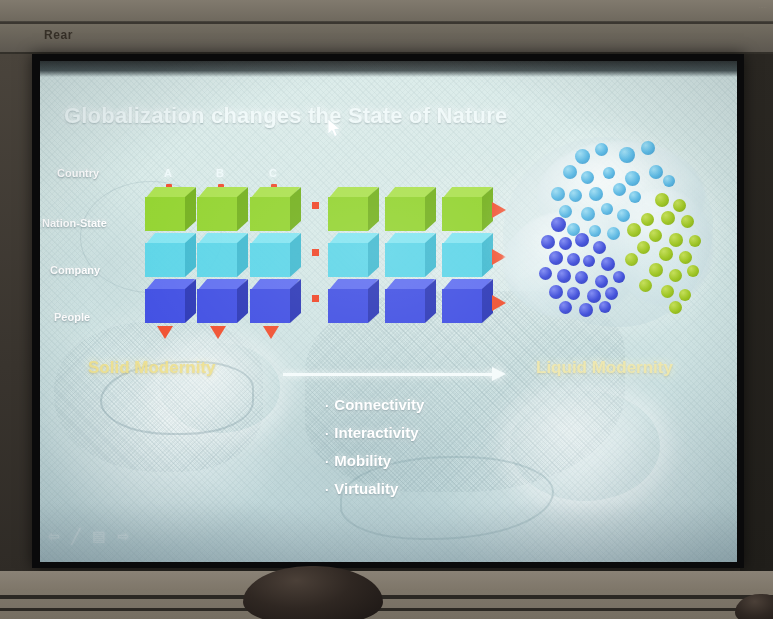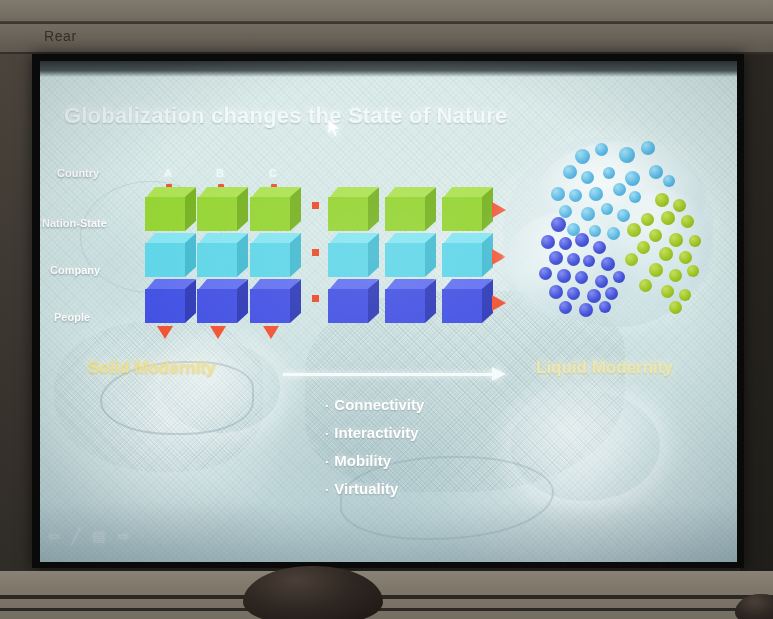--- a/index.html
+++ b/index.html
@@ -35,21 +35,21 @@
   .wall-left-block{
     position:absolute;left:0;top:54px;width:40px;height:520px;
     background:linear-gradient(180deg,#4a443c,#39342e 60%,#2f2b26);
   }
   .wall-right-block{
     position:absolute;left:740px;top:54px;width:33px;height:520px;
     background:linear-gradient(180deg,#2a2722,#201e1a);
   }
   .rear-label{
     position:absolute;left:44px;top:28px;
-    font-size:14px;letter-spacing:.6px;font-weight:normal;
+    font-size:12px;letter-spacing:.6px;font-weight:bold;
     color:#2a241c;opacity:.82;
   }
   .corner-tag{
     position:absolute;right:6px;top:5px;
     font-size:4px;letter-spacing:.3px;color:#9a9285;opacity:.55;
   }
 
   
   .desk{
     position:absolute;left:0;top:571px;width:773px;height:48px;

